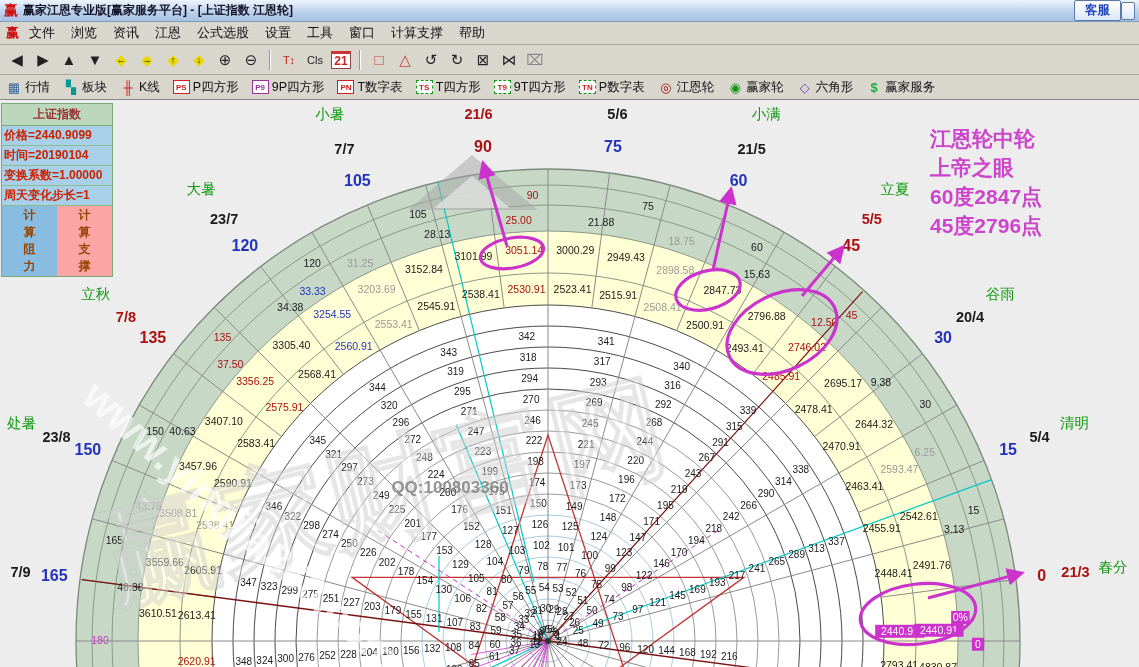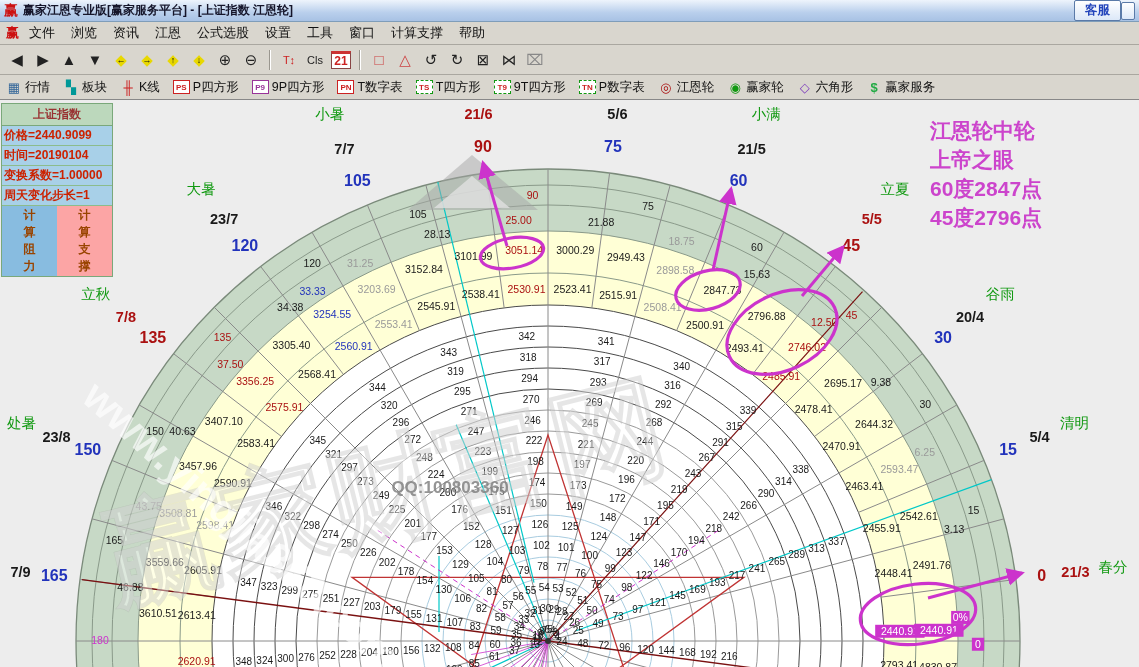--- a/index.html
+++ b/index.html
@@ -28,21 +28,21 @@
   .chart{position:absolute;left:0;top:100px;width:1139px;height:567px;background:#ededed;}
   .chart svg{position:absolute;left:0;top:0;}
   
   .panel{position:absolute;left:1px;top:3px;width:110px;font-size:12px;font-weight:bold;border:1px solid #7aa87a;background:#a8d0e8;}
   .phead{background:#bcd8bc;color:#993333;text-align:center;padding:2px 0;border-bottom:1px solid #7aa87a;}
   .prow{background:#a8d0e8;color:#cc2200;padding:1px 2px;border-bottom:1px solid #8cbc8c;white-space:nowrap;overflow:hidden;}
   .pbtns{display:flex;}
   .pbtn{flex:1;text-align:center;padding:1px 16px;color:#994400;cursor:pointer;}
   .pbtn.resist{background:#88bce0;}
   .pbtn.support{background:#fca5a5;}
-  .anno{position:absolute;left:930px;top:16px;color:#cc44cc;font-size:21px;font-weight:bold;line-height:29px;white-space:nowrap;}
+  .anno{position:absolute;left:930px;top:24px;color:#cc44cc;font-size:21px;font-weight:bold;line-height:29px;white-space:nowrap;}
 </style>
 </head>
 <body>
 
 <div class="window">
   <div class="titlebar">
     <span class="tlogo">赢</span>
     <span class="ttext">赢家江恩专业版[赢家服务平台] - [上证指数 江恩轮]</span>
     <span class="tbtn">客服</span>
     <span class="tbtn partial">&nbsp;</span>

